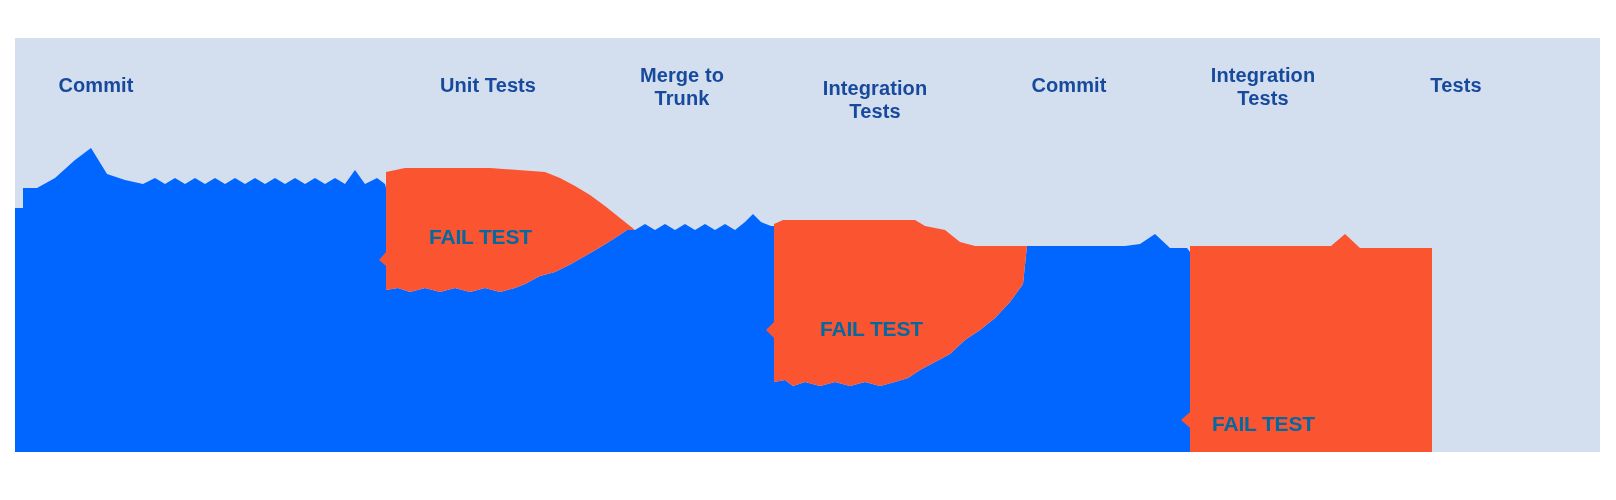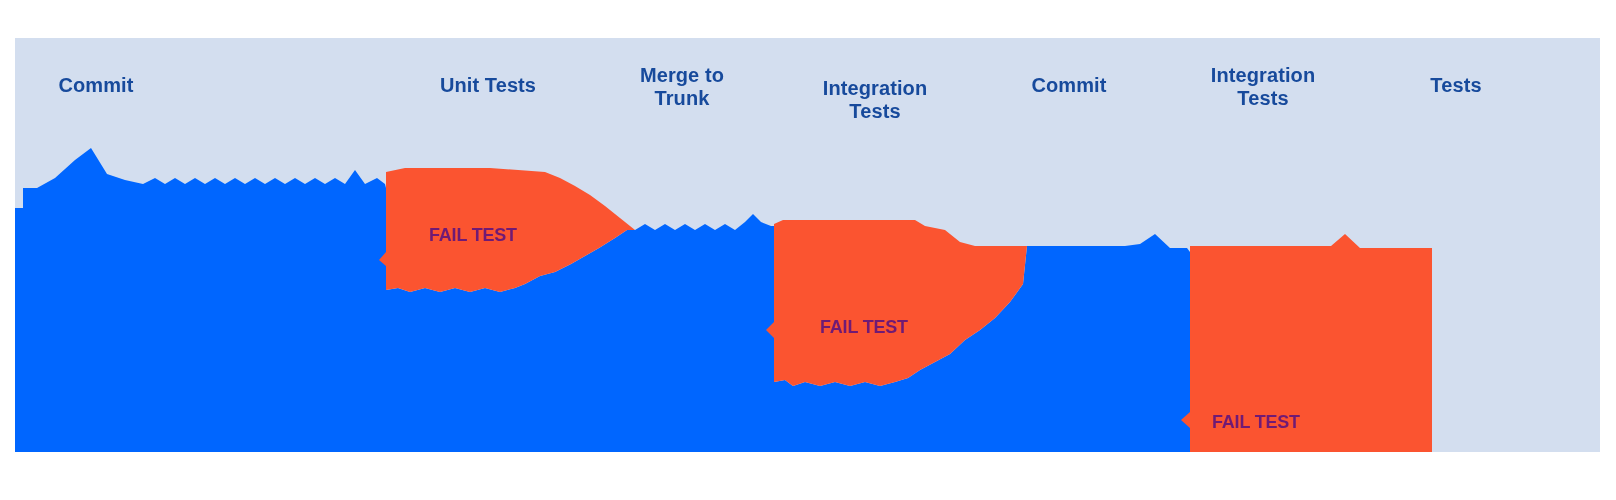--- a/index.html
+++ b/index.html
@@ -42,24 +42,24 @@
     color: #174a9c;
     font-family: "Liberation Sans", sans-serif;
     font-weight: bold;
     font-size: 20px;
     line-height: 23px;
     letter-spacing: 0.1px;
     white-space: pre-line;
   }
   .fail-label {
     position: absolute;
-    color: #701a75;
+    color: #0369a1;
     font-family: "Liberation Sans", sans-serif;
     font-weight: bold;
-    font-size: 18px;
+    font-size: 21px;
     letter-spacing: -0.2px;
     white-space: nowrap;
   }
 </style>
 </head>
 <body>
 
 <div id="stage">
 
   <div id="panel">

